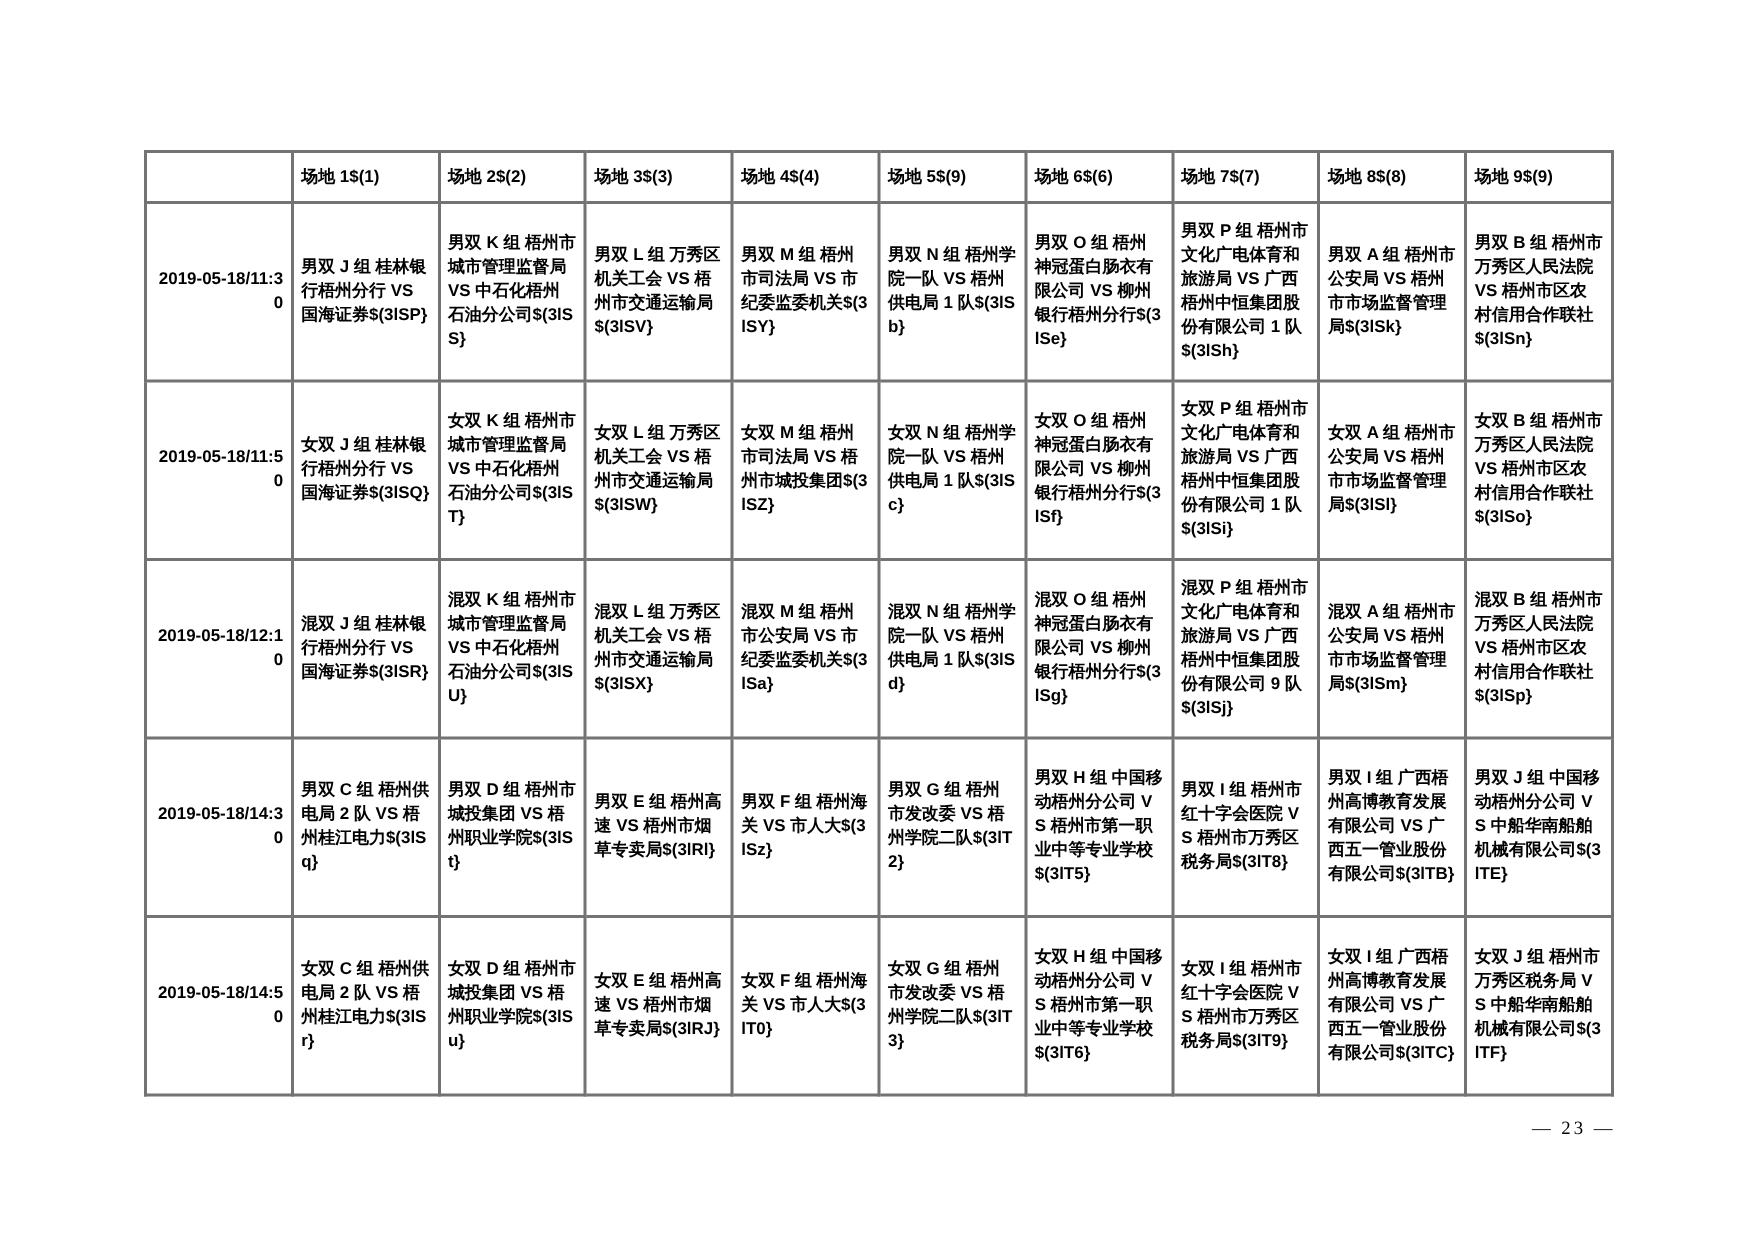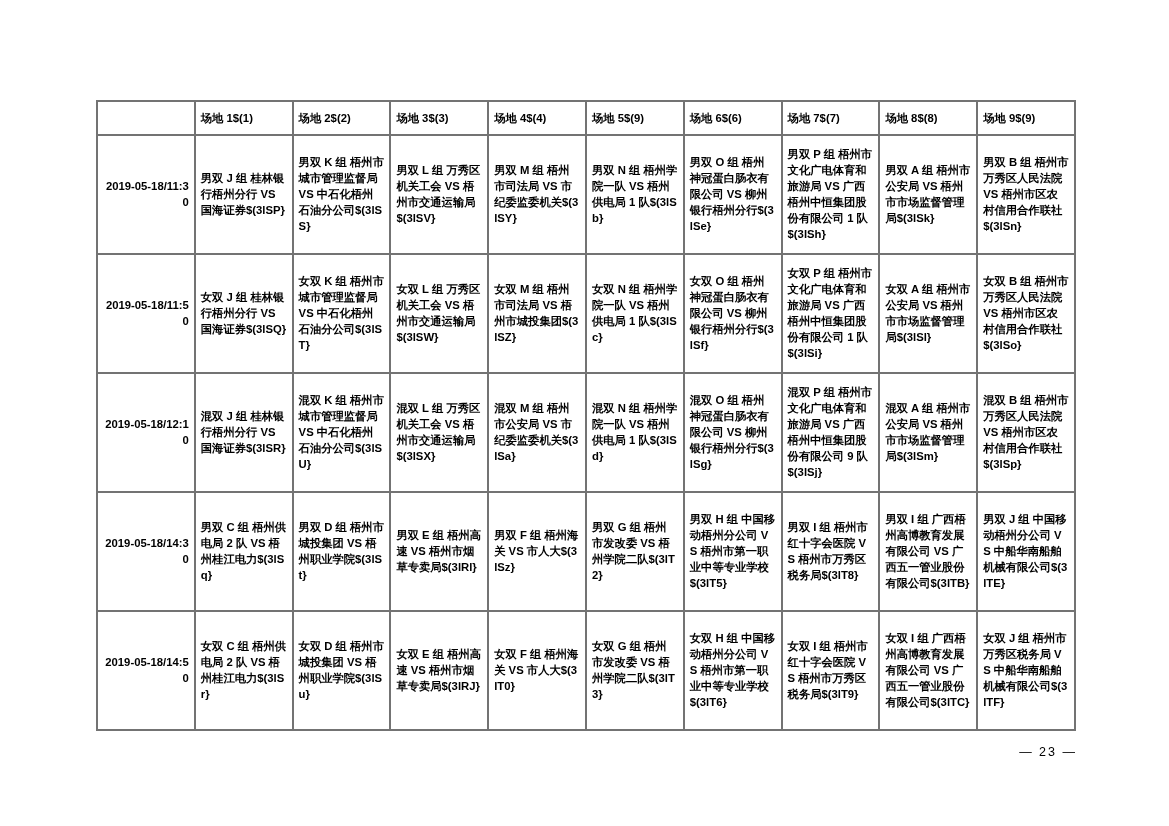--- a/index.html
+++ b/index.html
@@ -70,21 +70,21 @@
   }
   td.match {
     height: 108px;
   }
   .pagenum {
     position: absolute;
     right: 92px;
     top: 745px;
     font-size: 12.5px;
     letter-spacing: 2px;
-    font-family: Liberation Sans, sans-serif;
+    font-family: Liberation Serif, serif;
   }
 </style>
 </head>
 <body>
 
 <div class="page">
 
   <div class="sched-wrap">
     <table class="sched">
       <tbody>

